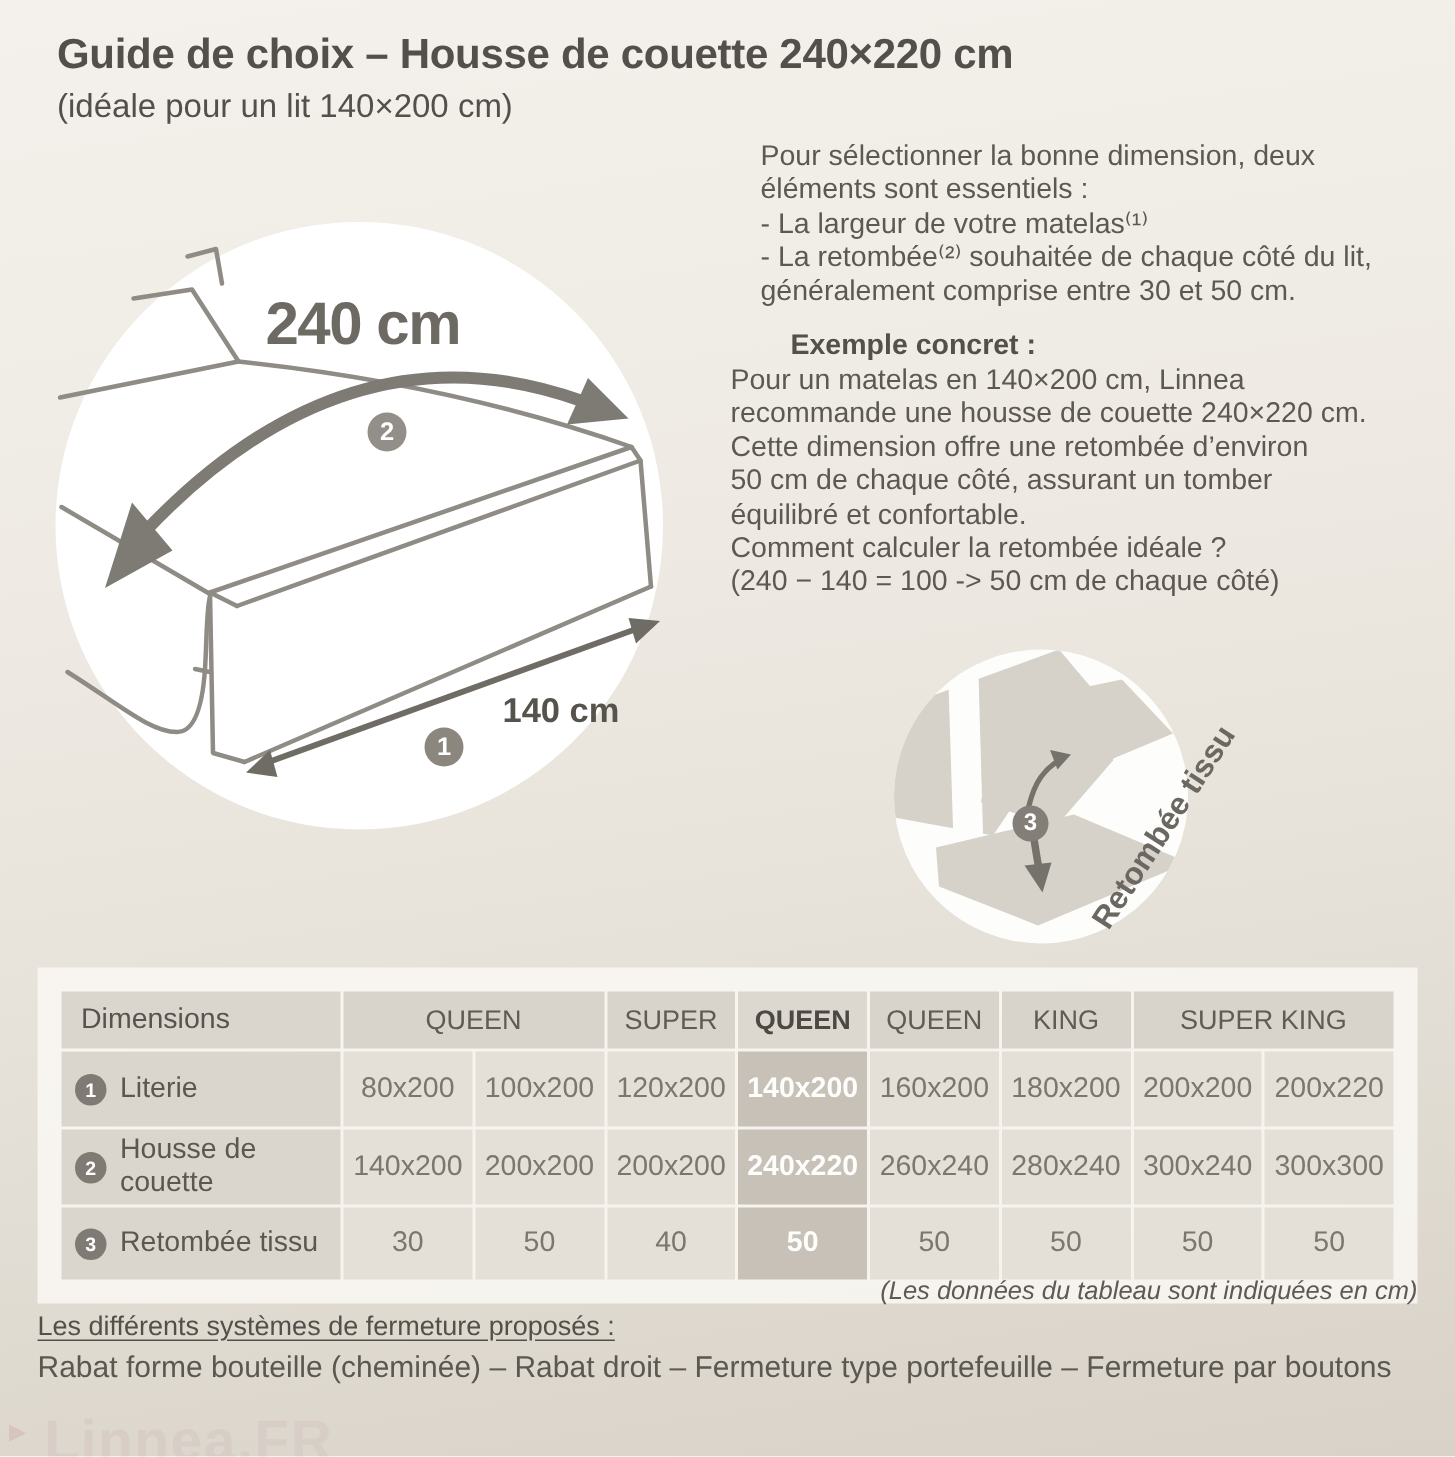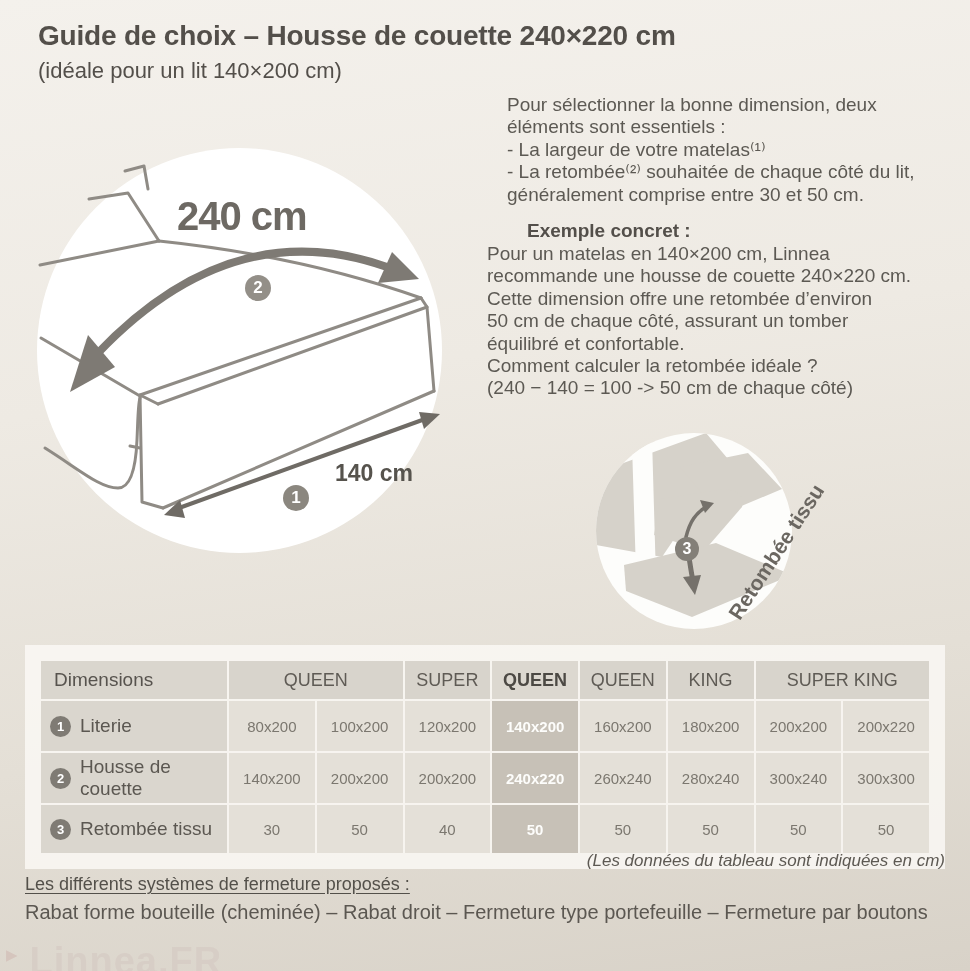--- a/index.html
+++ b/index.html
@@ -33,21 +33,21 @@
   .size-table{position:absolute;left:25px;top:645px;width:920px;box-sizing:border-box;
     display:grid;grid-template-columns:186px repeat(8,1fr);grid-template-rows:38px 50px 50px 48px;
     gap:2px;padding:16px;background:rgba(250,248,244,0.85);}
   .th{background:#d8d4cc;color:#5f5b55;font-size:18px;display:flex;align-items:center;justify-content:center;}
   .th-corner{justify-content:flex-start;padding-left:13px;background:#dad6ce;font-size:19px;color:#57534e;}
   .span2{grid-column:span 2;}
   .th-hl{background:#dcd8d0;color:#4c4944;font-weight:bold;}
   .tl{background:#dad6ce;display:flex;align-items:center;gap:9px;padding-left:9px;font-size:19px;color:#5b5751;}
   .tbadge{width:21px;height:21px;border-radius:50%;background:#7f7b74;color:#fff;font-size:13px;font-weight:bold;
     display:flex;align-items:center;justify-content:center;flex:0 0 21px;}
-  .td{background:#e4e0d8;color:#7b776f;font-size:15px;display:flex;align-items:center;justify-content:center;text-align:right;}
+  .td{background:#e4e0d8;color:#7b776f;font-size:19px;display:flex;align-items:center;justify-content:center;text-align:right;}
   .td.hl{background:#c7c1b7;color:#fdfdfb;font-weight:bold;}
 
   .table-note{position:absolute;right:25px;top:851px;font-size:17px;font-style:italic;color:#5d5953;}
   .closures-heading{position:absolute;left:25px;top:874px;font-size:18px;color:#53504a;text-decoration:underline;text-underline-offset:3px;}
   .closures-line{position:absolute;left:25px;top:901px;font-size:20px;color:#5b5751;}
 
   .watermark{position:absolute;left:6px;top:940px;display:flex;align-items:flex-start;gap:12px;color:#d6cbc4;opacity:0.75;}
   .wm-icon{font-size:15px;line-height:30px;color:#d3bfb8;}
   .wm-text{font-size:38px;font-weight:bold;letter-spacing:1px;}
 </style>

